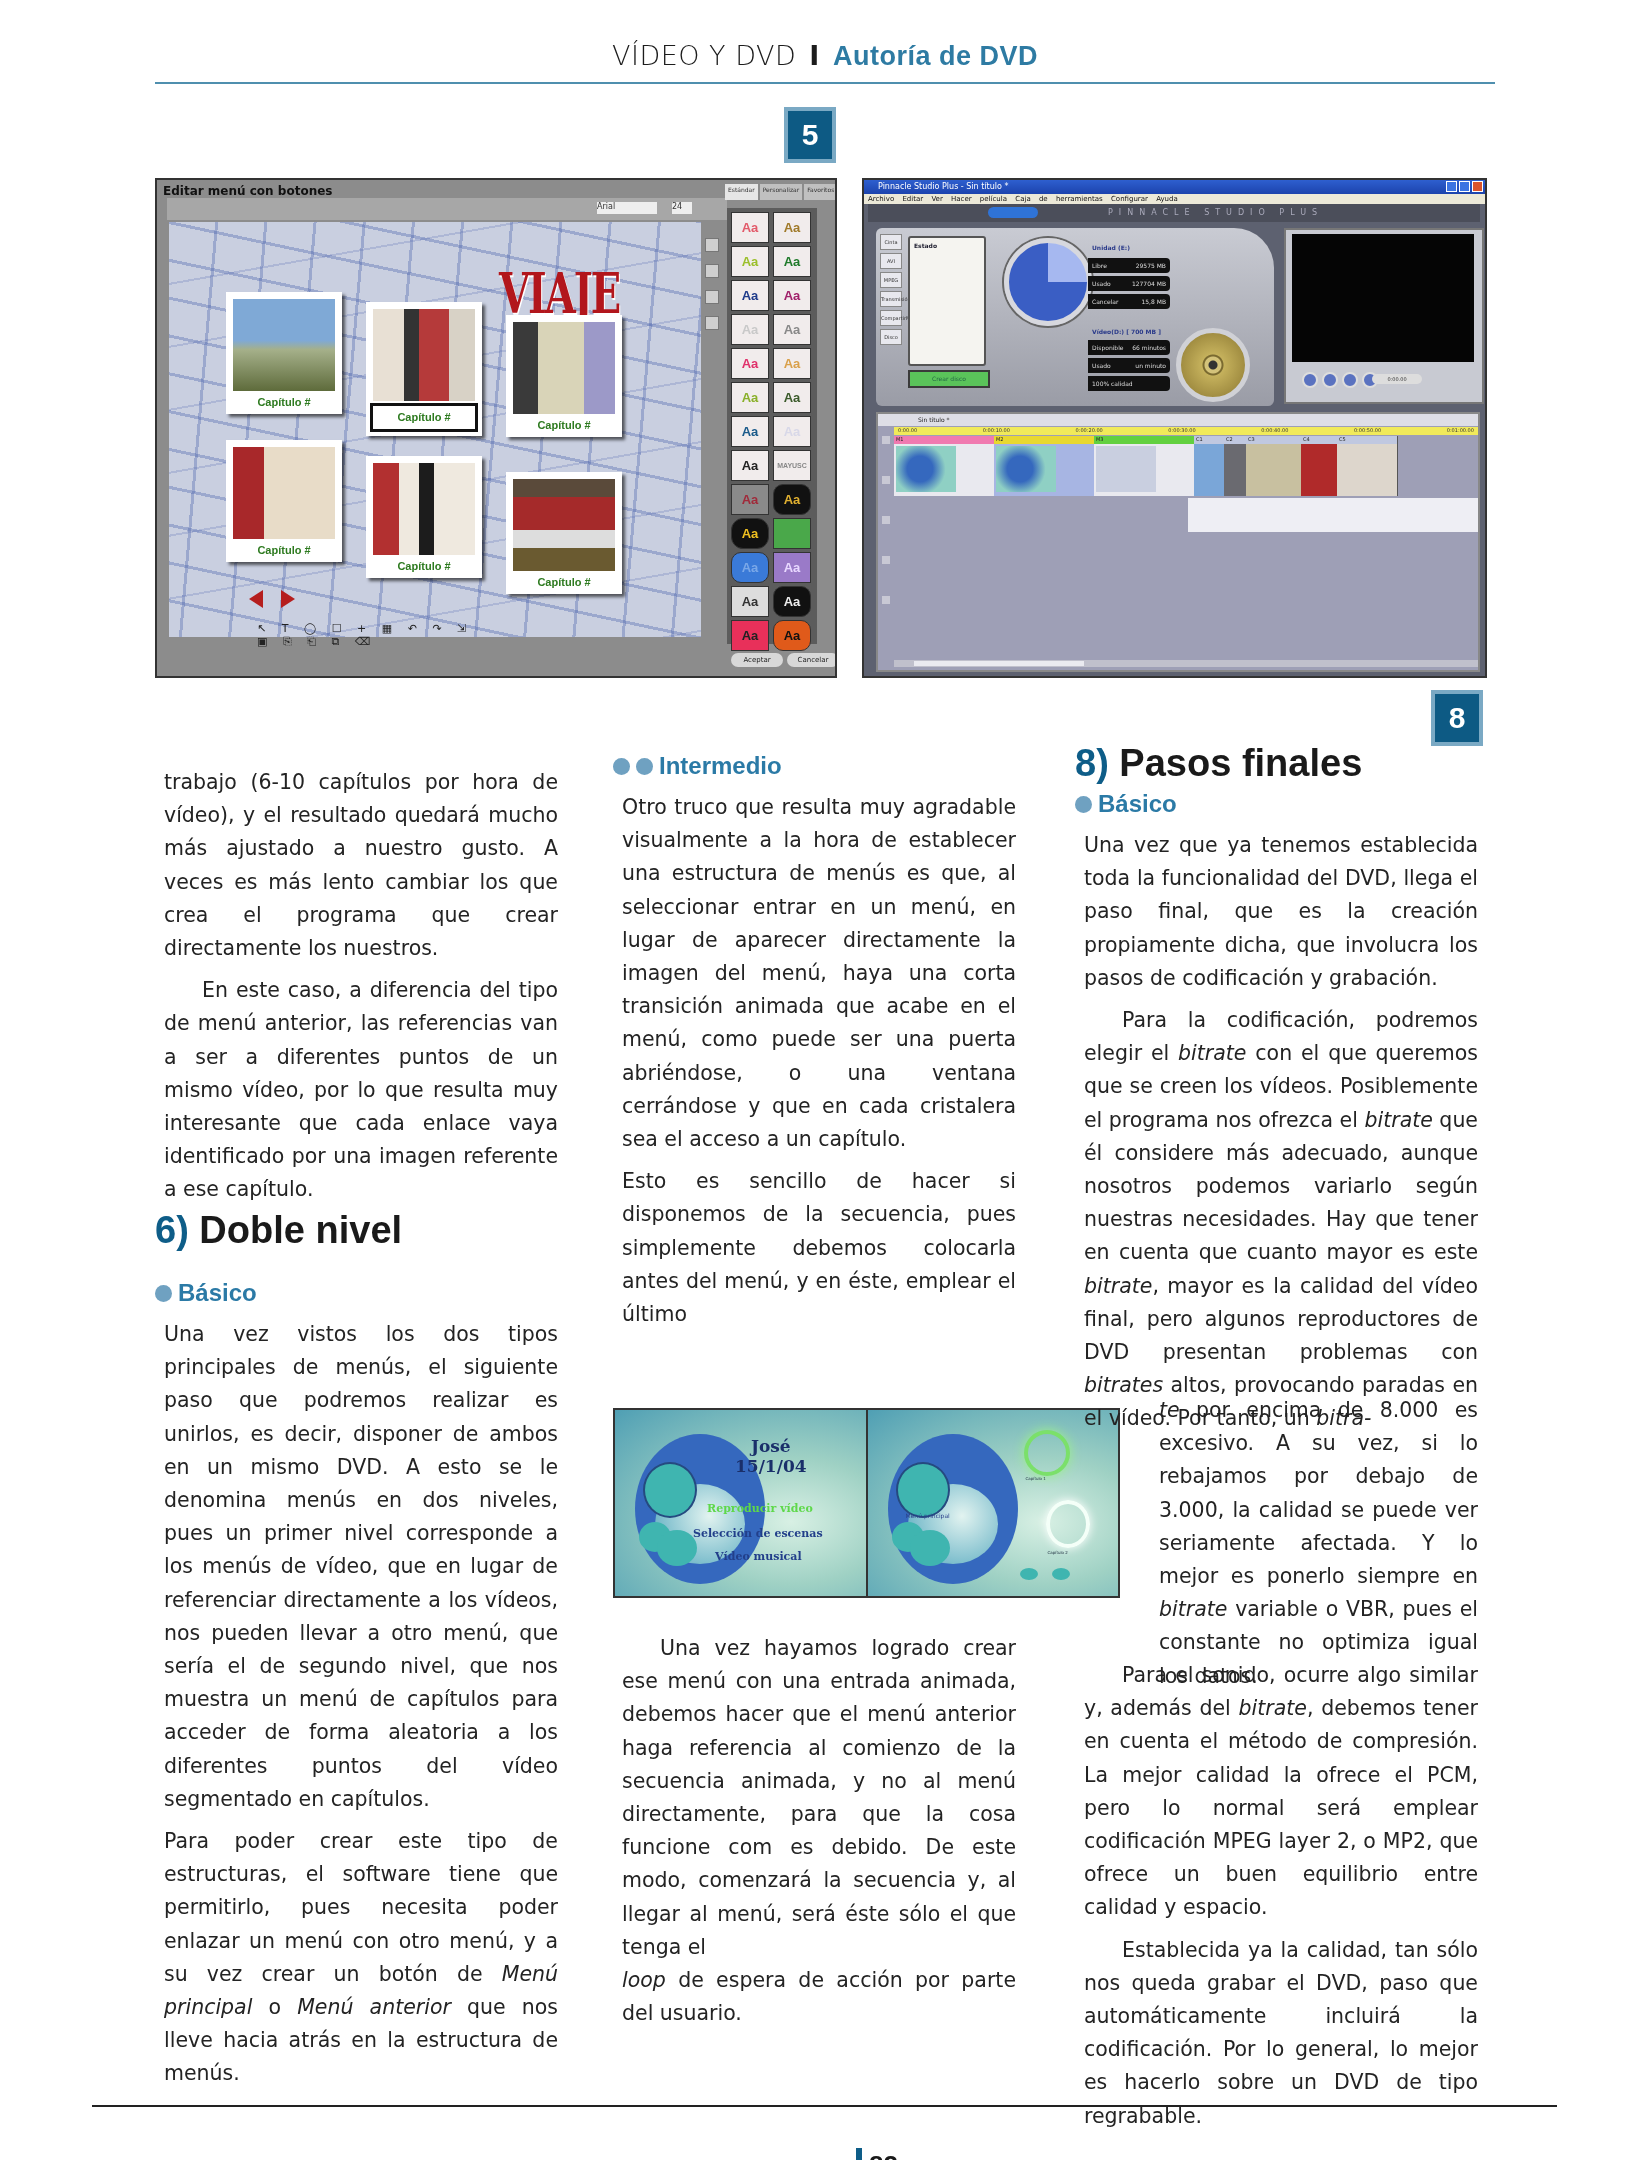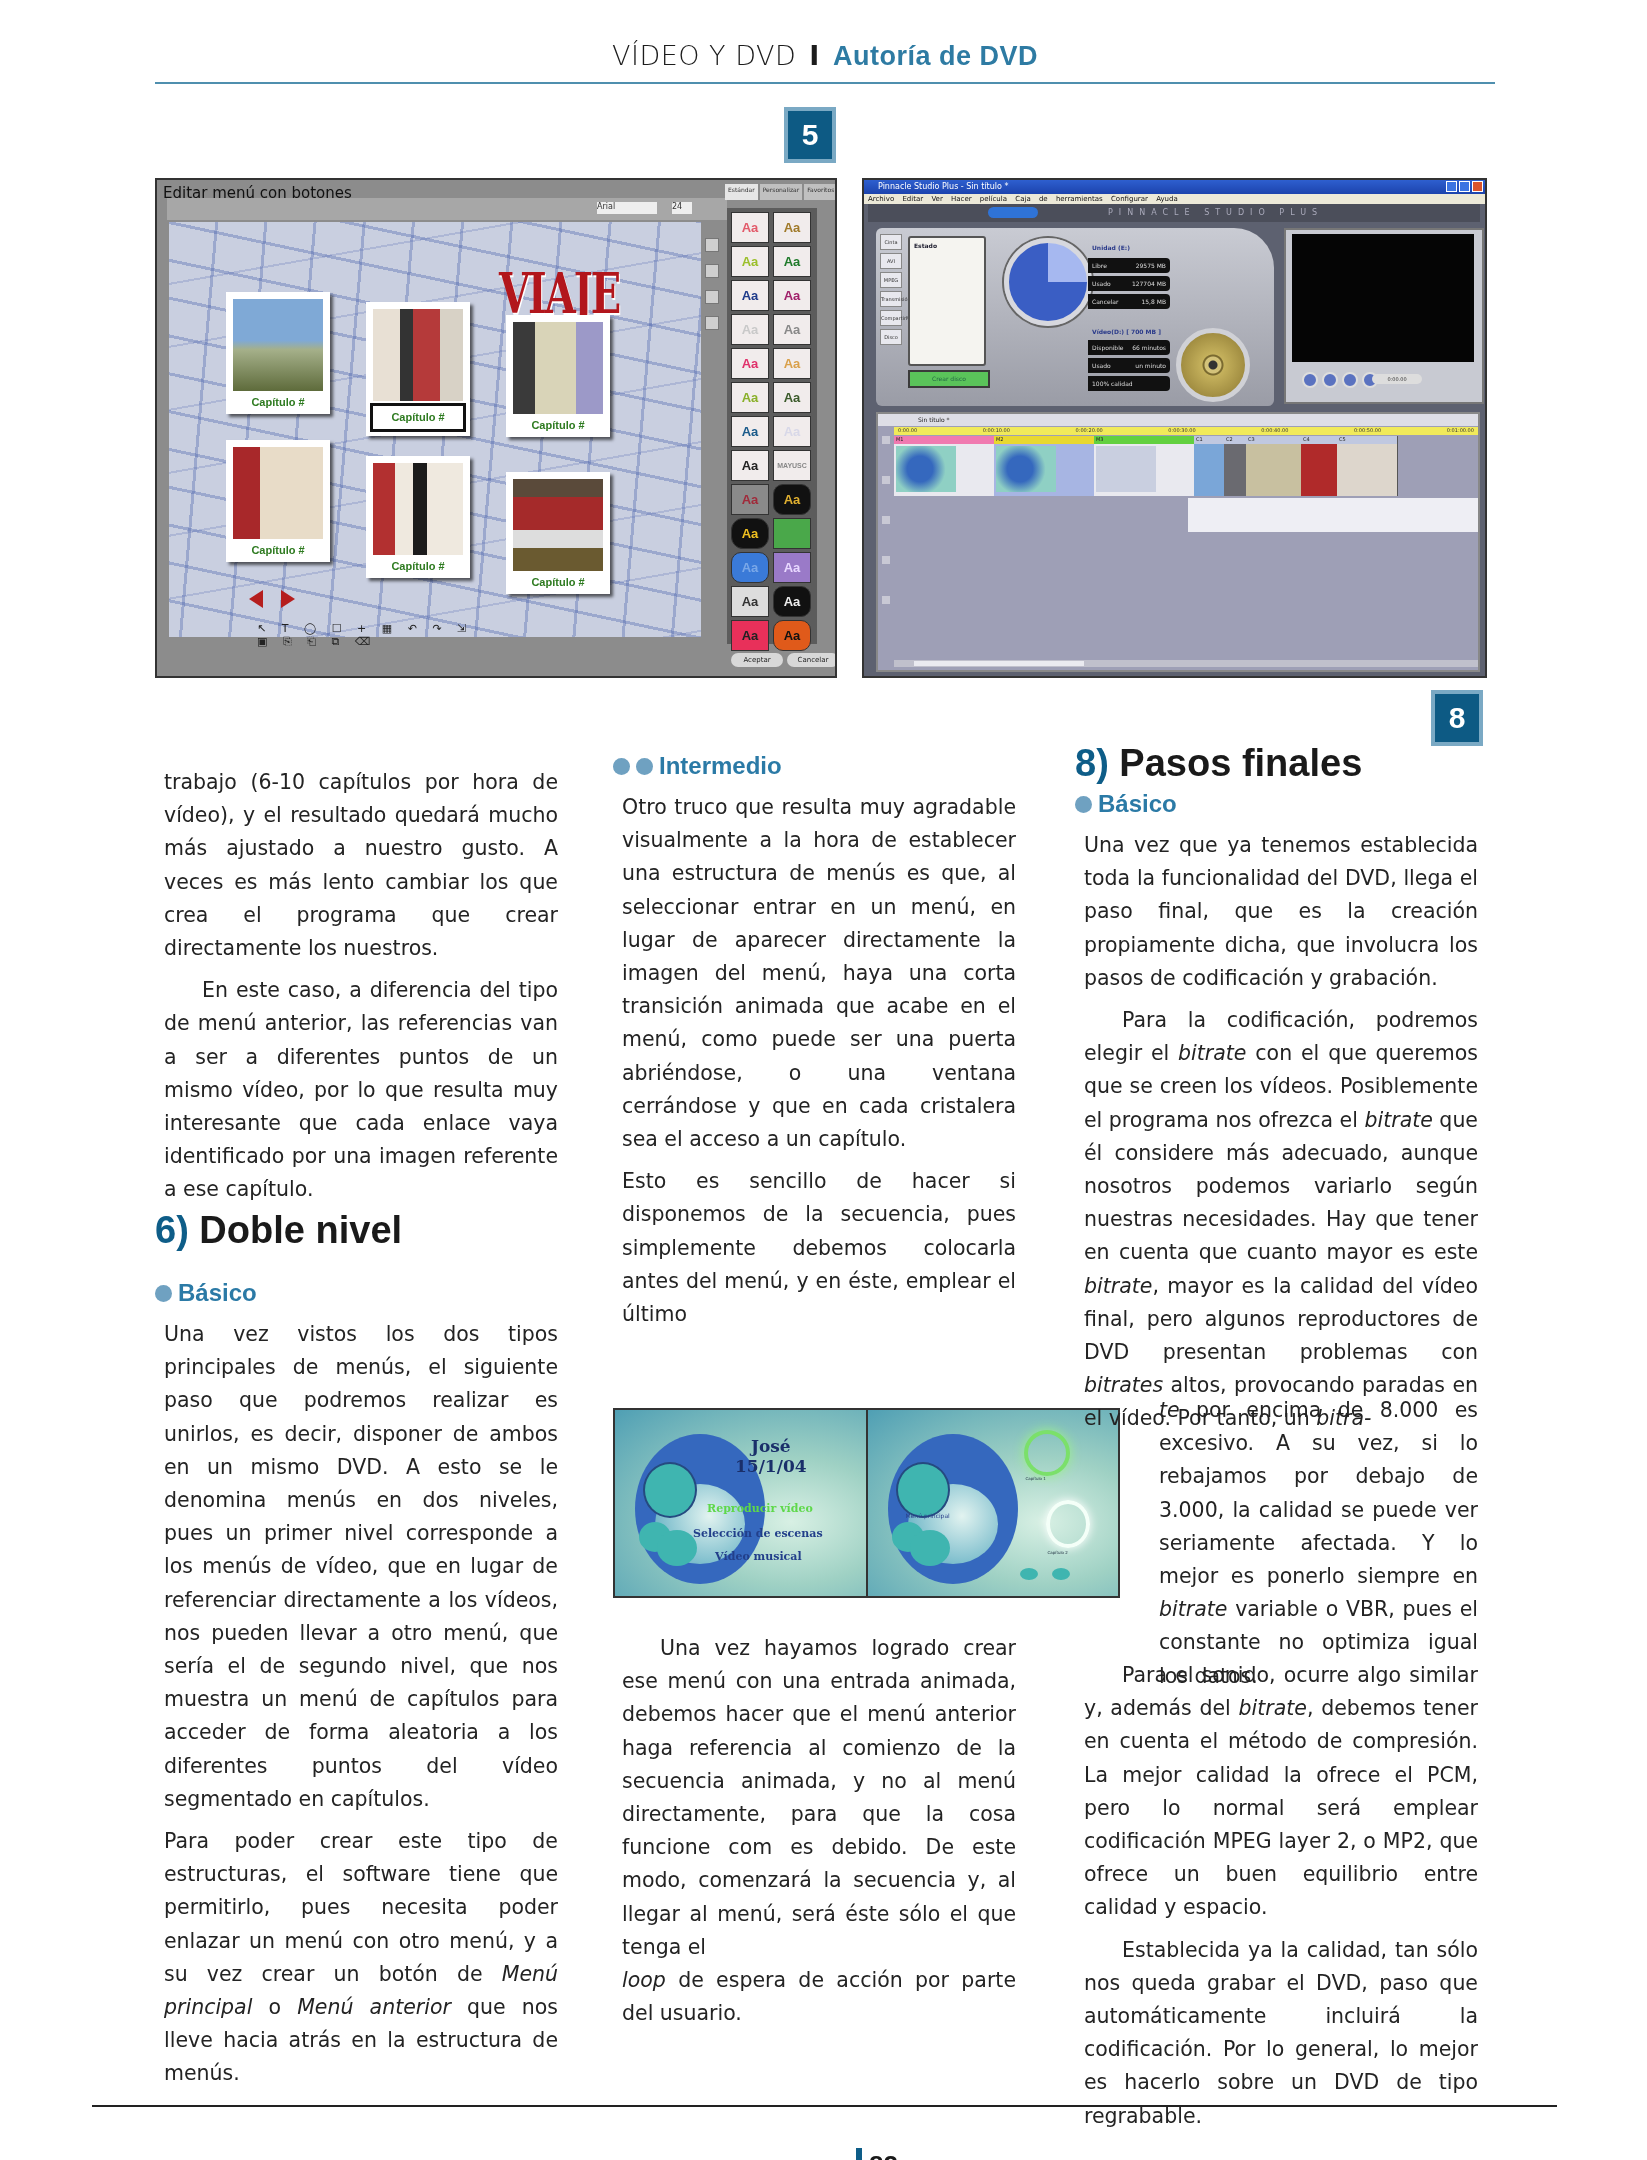--- a/index.html
+++ b/index.html
@@ -18,34 +18,34 @@
 
   .badge {
     position:absolute; width:52px; height:56px; background:#0d5a84;
     border:4px solid #7aa9c4; box-sizing:border-box; color:#fff;
     font-family:"Liberation Sans", sans-serif; font-weight:bold; font-size:30px;
     display:flex; align-items:center; justify-content:center;
   }
 
   
   .shot1 { position:absolute; left:155px; top:178px; width:682px; height:500px; background:#8c8c8c; border:2px solid #333; box-sizing:border-box; overflow:hidden; }
-  .s1-title { position:absolute; left:6px; top:4px; font-size:15px; font-weight:normal; color:#111; }
+  .s1-title { position:absolute; left:6px; top:4px; font-size:12px; font-weight:bold; color:#111; }
   .s1-toolbar { position:absolute; left:10px; top:18px; width:560px; height:22px; background:#a7a7a7; }
   .s1-fontbox { position:absolute; left:430px; top:4px; width:60px; height:12px; background:#eee; font-size:8px; color:#333; }
   .s1-sizebox { position:absolute; left:505px; top:4px; width:20px; height:12px; background:#eee; font-size:8px; color:#333; }
   .s1-canvas {
     position:absolute; left:12px; top:42px; width:532px; height:520px; max-height:415px;
     background:
       repeating-linear-gradient(12deg, transparent 0 34px, rgba(70,95,170,0.35) 34px 37px),
       repeating-linear-gradient(95deg, transparent 0 46px, rgba(70,95,170,0.35) 46px 49px),
       repeating-linear-gradient(170deg, transparent 0 60px, rgba(90,110,180,0.25) 60px 62px),
       #c9cfe0;
   }
   .s1-viaje { position:absolute; left:330px; top:38px; font-family:"DejaVu Serif", serif; font-weight:bold; font-size:40px; color:#b2161c; letter-spacing:-2px; transform:scaleY(1.4); transform-origin:top; text-shadow:1px 1px 0 #fff; }
-  .polaroid { position:absolute; width:104px; background:#fff; box-shadow:3px 3px 3px rgba(0,0,0,0.6); }
+  .polaroid { position:absolute; width:116px; background:#fff; box-shadow:3px 3px 3px rgba(0,0,0,0.6); }
   .polaroid .img { margin:7px 7px 0 7px; height:92px; }
   .polaroid .cap { font-family:"Liberation Sans", sans-serif; font-weight:bold; font-size:11px; color:#2d7a1f; text-align:center; padding:5px 0 6px 0; }
   .arrow-l, .arrow-r { position:absolute; width:0; height:0; border-top:9px solid transparent; border-bottom:9px solid transparent; }
   .arrow-l { border-right:14px solid #b51e1e; }
   .arrow-r { border-left:14px solid #b51e1e; }
   .s1-bottomtools { position:absolute; left:100px; top:442px; width:220px; height:16px; font-size:11px; color:#222; letter-spacing:6px; }
   .s1-sidetools { position:absolute; left:548px; top:58px; width:14px; }
   .s1-sidetools div { width:12px; height:12px; margin-bottom:12px; background:#cfcfcf; border:1px solid #777; }
   .s1-palette { position:absolute; left:570px; top:28px; width:90px; height:436px; background:#5c5c5c; padding:4px; box-sizing:border-box; }
   .s1-tabs { position:absolute; left:568px; top:4px; width:110px; height:16px; display:flex; gap:2px; }

